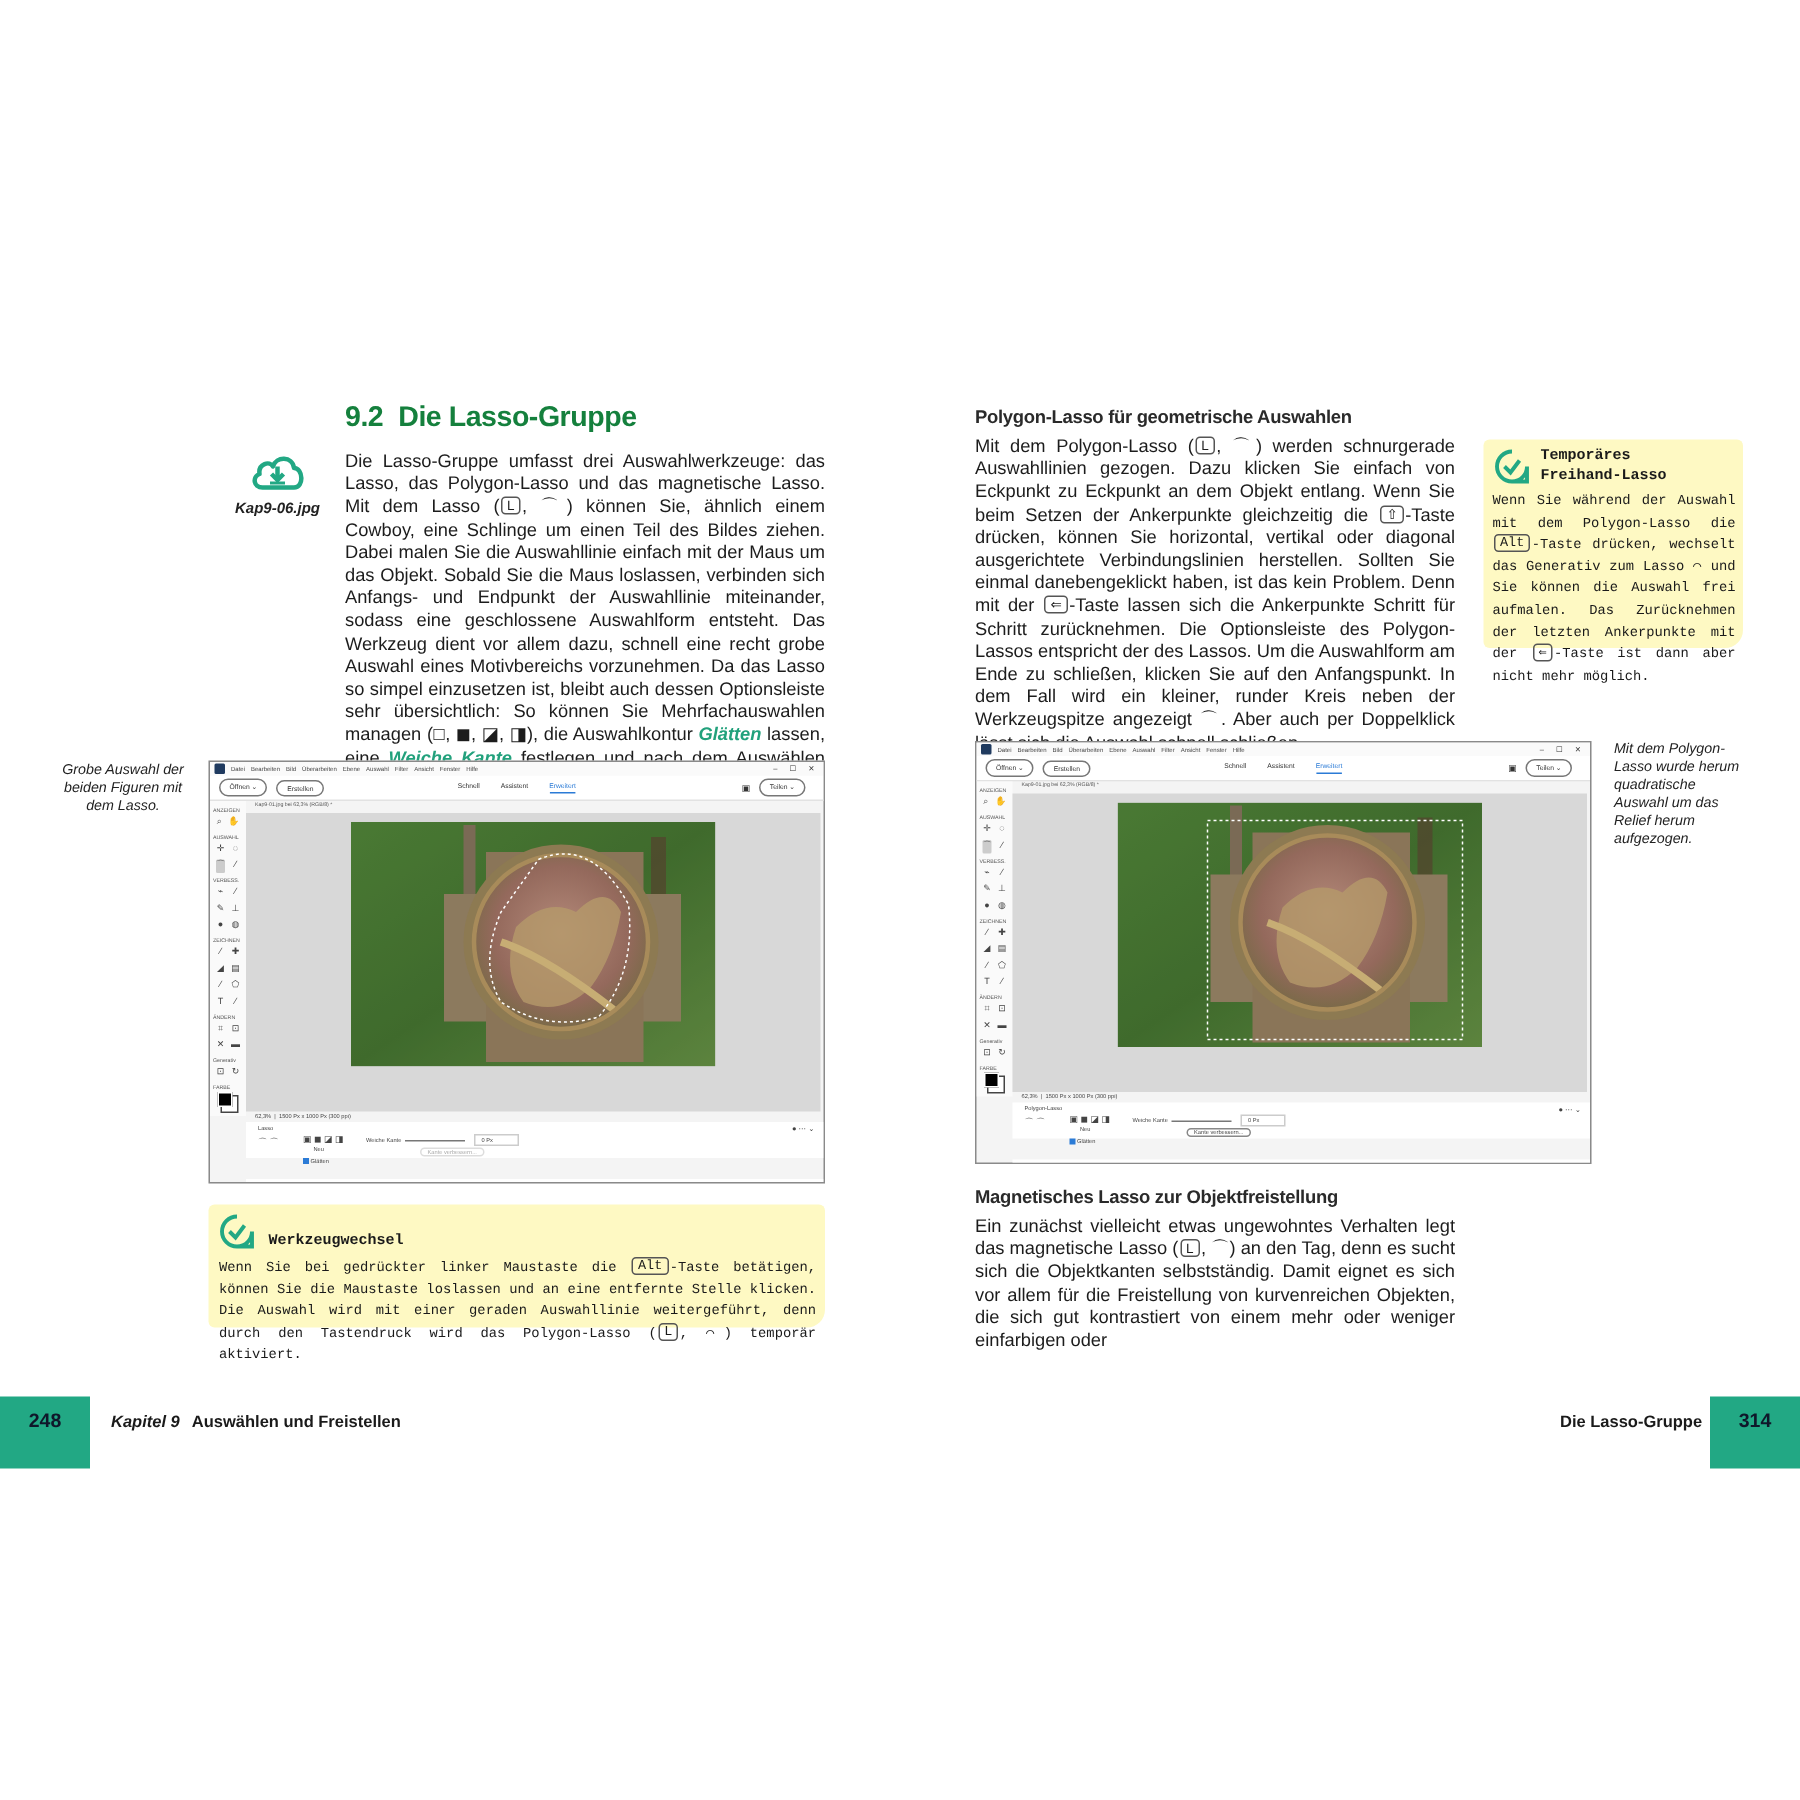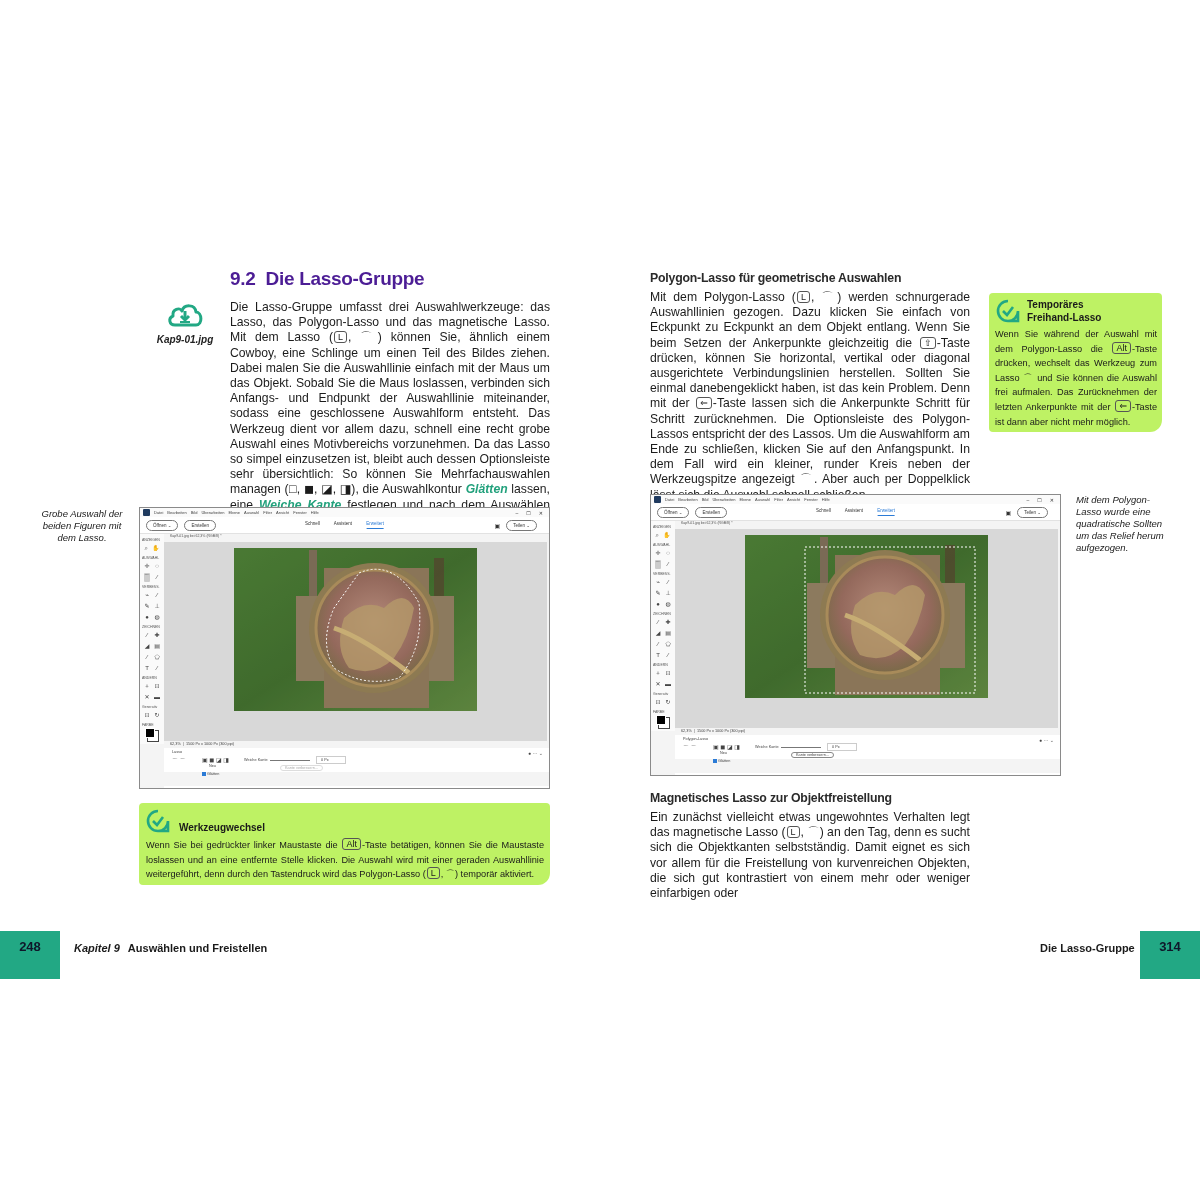--- a/index.html
+++ b/index.html
@@ -2,21 +2,21 @@
 <html><head>
 <meta charset="utf-8">
 <style>
   * { box-sizing: border-box; margin: 0; padding: 0; }
   html, body { width: 1200px; height: 1200px; background: #ffffff; overflow: hidden; }
   body { position: relative; font-family: "Liberation Sans", "DejaVu Sans", sans-serif; color: #1a1a1a; }
 
   .abs { position: absolute; }
 
   
-  .section-title { left: 230px; top: 268px; font-size: 19px; font-weight: bold; color: #4c1d95; letter-spacing: -0.3px; }
+  .section-title { left: 230px; top: 268px; font-size: 19px; font-weight: bold; color: #15803d; letter-spacing: -0.3px; }
   .section-title .num { margin-right: 10px; }
 
   .body-text { font-size: 12.2px; line-height: 15.2px; text-align: justify; color: #1c1c1c; }
   .body-text em.green { color: #22a17c; font-style: italic; font-weight: bold; }
 
   .sub-heading { font-size: 12.3px; font-weight: bold; color: #2a2a2a; letter-spacing: -0.2px; }
 
   .kbd { display: inline-block; border: 1px solid #555; border-radius: 3px; font-size: 9px; line-height: 10px; padding: 0 3px; margin: 0 1px; vertical-align: 1px; }
 
   
@@ -43,21 +43,21 @@
   .tool-row span { width: 8px; text-align: center; }
   .tool-row .sel { background: #ccc; border-radius: 1px; }
   .doc-tab { position: absolute; left: 30px; top: 0; font-size: 3.5px; color: #555; }
   .canvas { position: absolute; background: #d8d8d8; }
   .photo { position: absolute; overflow: hidden; }
   .statusline { position: absolute; font-size: 3.8px; color: #444; }
   .options { position: absolute; background: #fff; font-size: 3.8px; color: #444; }
   .bottom-bar { position: absolute; display: flex; justify-content: space-between; background: #fff; font-size: 3.5px; color: #444; }
 
   
-  .tip { background: #bef264; border-radius: 4px 4px 12px 4px; }
+  .tip { background: #fef9c3; border-radius: 4px 4px 12px 4px; font-family: Liberation Mono, monospace; }
   .tip-title { font-size: 10px; font-weight: bold; color: #1a1a1a; }
   .tip-text { font-size: 9.2px; line-height: 14.6px; color: #1a1a1a; text-align: justify; }
   .check { width: 22px; height: 22px; position: relative; }
 
   
   .page-num { background: #22a884; color: #0f172a; font-weight: bold; font-size: 13px; text-align: center; padding-top: 8px; }
   .footer-text { font-size: 11px; font-weight: bold; color: #1a1a1a; }
   .footer-text .chap { margin-right: 8px; font-style: italic; }
 </style>
 </head>
@@ -69,21 +69,21 @@
 
 <div class="abs download">
   <div class="cloud">
     <svg width="38" height="28" viewBox="0 0 38 28">
       <path d="M9 25 C3 25 2 18 7 16 C6 9 14 7 16 11 C18 4 29 4 30 12 C36 12 37 25 30 25 Z" fill="none" stroke="#22a884" stroke-width="3" stroke-linejoin="round"></path>
       <line x1="19" y1="11" x2="19" y2="19" stroke="#22a884" stroke-width="3"></line>
       <path d="M15 16 L19 20 L23 16" fill="none" stroke="#22a884" stroke-width="3"></path>
       <line x1="14" y1="22" x2="24" y2="22" stroke="#22a884" stroke-width="2"></line>
     </svg>
   </div>
-  <div class="download-label">Kap9-01.jpg</div>
+  <div class="download-label">Kap9-06.jpg</div>
 </div>
 
 <p class="abs body-text" style="left:230px; top:300px; width:320px;"><span>Die Lasso-Gruppe umfasst drei Auswahlwerkzeuge: das Lasso, das Polygon-Lasso und das magnetische Lasso. Mit dem Lasso (</span><span class="kbd">L</span><span>, ⌒) können Sie, ähnlich einem Cowboy, eine Schlinge um einen Teil des Bildes ziehen. Dabei malen Sie die Auswahllinie einfach mit der Maus um das Objekt. Sobald Sie die Maus loslassen, verbinden sich Anfangs- und Endpunkt der Auswahllinie miteinander, sodass eine geschlossene Auswahlform entsteht. Das Werkzeug dient vor allem dazu, schnell eine recht grobe Auswahl eines Motivbereichs vorzunehmen. Da das Lasso so simpel einzusetzen ist, bleibt auch dessen Optionsleiste sehr übersichtlich: So können Sie Mehrfachauswahlen managen (□, ◼, ◪, ◨), die Auswahlkontur </span><em class="green">Glätten</em><span> lassen, eine </span><em class="green">Weiche Kante</em><span> festlegen und nach dem Auswählen die </span><em class="green">Kante verbessern</em><span>.</span></p>
 
 <div class="abs caption" style="left:40px; top:508px; width:84px; text-align:center;">Grobe Auswahl der beiden Figuren mit dem Lasso.</div>
 
 <div class="abs app" style="left:139px; top:507px; width:411px; height:282px;">
   <div class="app-titlebar">
     <span class="app-logo"></span>
     <span>Datei</span>
@@ -269,24 +269,24 @@
   <div class="abs check" style="left:7px; top:6px;">
     <svg width="24" height="24" viewBox="0 0 24 24">
         <path d="M12 2 A10 10 0 1 0 22 12 L22 22 L12 22" fill="none" stroke="#22a884" stroke-width="2.6"></path>
         <path d="M7 12 L11 16 L17 8" fill="none" stroke="#22a884" stroke-width="2.6"></path>
       </svg>
   </div>
   <div class="abs tip-title" style="left:38px; top:5px; line-height:13px;">
     <div>Temporäres</div>
     <div>Freihand-Lasso</div>
   </div>
-  <p class="abs tip-text" style="left:6px; top:34px; width:162px;"><span>Wenn Sie während der Auswahl mit dem Polygon-Lasso die </span><span class="kbd">Alt</span><span>-Taste drücken, wechselt das Werkzeug zum Lasso ⌒ und Sie können die Auswahl frei aufmalen. Das Zurücknehmen der letzten Ankerpunkte mit der </span><span class="kbd">⇐</span><span>-Taste ist dann aber nicht mehr möglich.</span></p>
-</div>
-
-<div class="abs caption" style="left:1076px; top:494px; width:90px;">Mit dem Polygon-Lasso wurde eine quadratische Sollten um das Relief herum aufgezogen.</div>
+  <p class="abs tip-text" style="left:6px; top:34px; width:162px;"><span>Wenn Sie während der Auswahl mit dem Polygon-Lasso die </span><span class="kbd">Alt</span><span>-Taste drücken, wechselt das Generativ zum Lasso ⌒ und Sie können die Auswahl frei aufmalen. Das Zurücknehmen der letzten Ankerpunkte mit der </span><span class="kbd">⇐</span><span>-Taste ist dann aber nicht mehr möglich.</span></p>
+</div>
+
+<div class="abs caption" style="left:1076px; top:494px; width:90px;">Mit dem Polygon-Lasso wurde herum quadratische Auswahl um das Relief herum aufgezogen.</div>
 
 <div class="abs app" style="left:650px; top:494px; width:411px; height:282px;">
   <div class="app-titlebar">
     <span class="app-logo"></span>
     <span>Datei</span>
     <span>Bearbeiten</span>
     <span>Bild</span>
     <span>Überarbeiten</span>
     <span>Ebene</span>
     <span>Auswahl</span>

